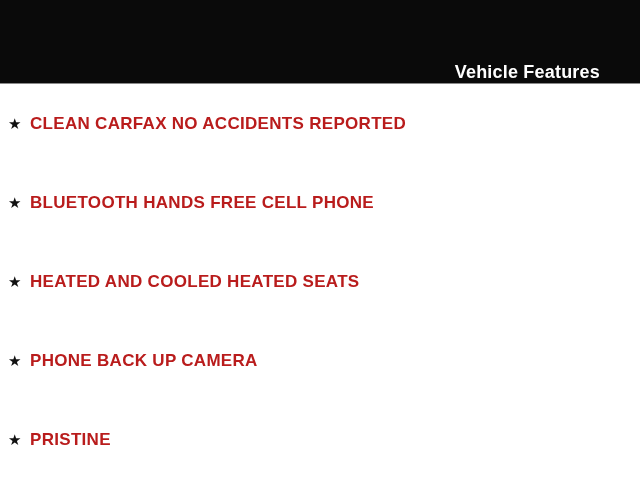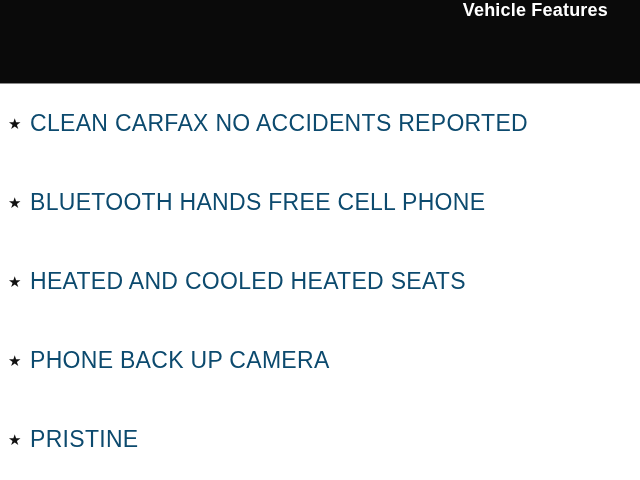--- a/index.html
+++ b/index.html
@@ -15,23 +15,23 @@
     width: 640px;
     height: 480px;
     background: #ffffff;
     box-sizing: border-box;
   }
   .header {
     height: 83px;
     background: #0a0a0a;
     border-bottom: 1px solid #8a8a8a;
     display: flex;
-    align-items: flex-start;
+    align-items: flex-end;
     justify-content: flex-end;
-    padding-right: 32px;
+    padding-right: 40px;
     box-sizing: content-box;
   }
   .header-title {
     color: #ffffff;
     font-size: 18px;
     font-weight: bold;
     letter-spacing: 0.2px;
     margin: 0;
   }
   .feature-list {
@@ -46,23 +46,23 @@
   }
   .star-icon {
     color: #111111;
     font-size: 15px;
     line-height: 1;
     width: 22px;
     flex: 0 0 22px;
     display: inline-block;
   }
   .feature-label {
-    color: #0c4a6e;
-    font-size: 23px;
-    font-weight: normal;
+    color: #b91c1c;
+    font-size: 17px;
+    font-weight: bold;
     letter-spacing: 0.3px;
     white-space: nowrap;
   }
 </style>
 </head>
 <body>
 
 <div class="page">
 
   <div class="header">

